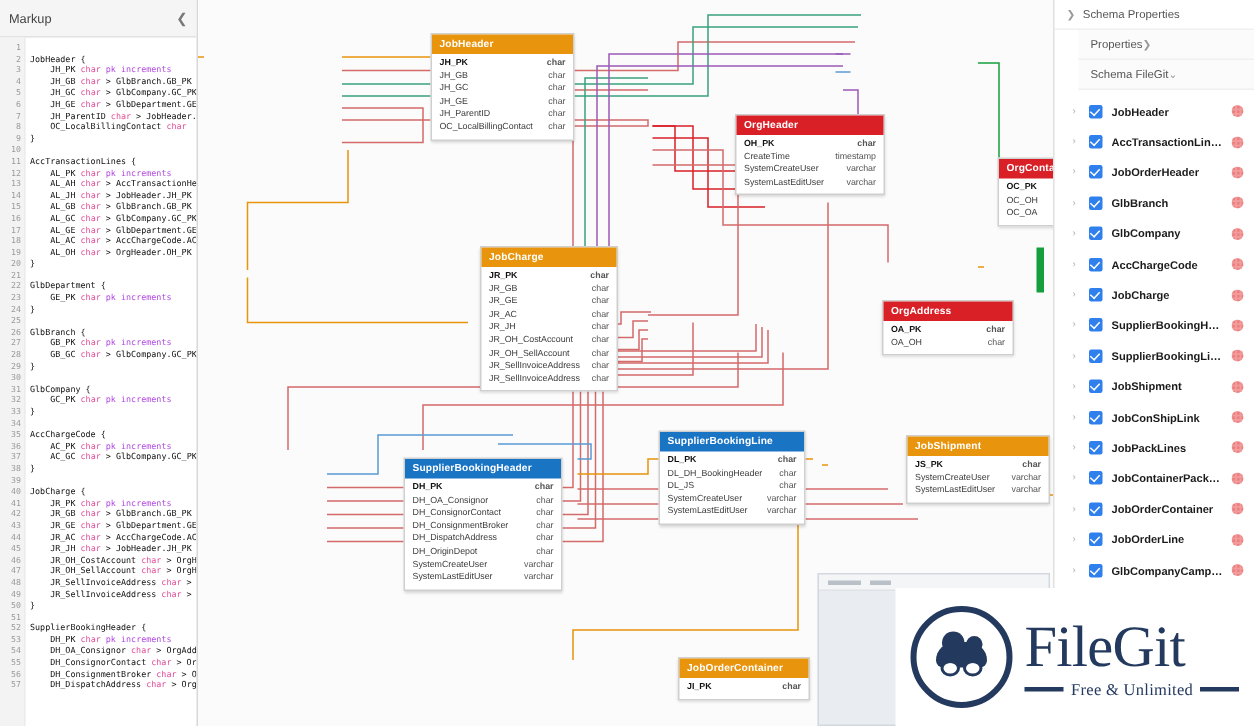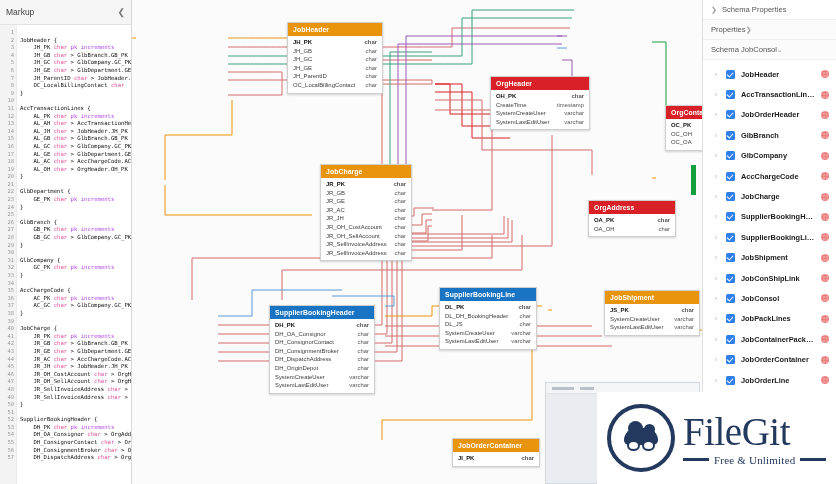--- a/index.html
+++ b/index.html
@@ -60,21 +60,21 @@
   #sidebar {
     width:134px; flex:0 0 134px; background:#ffffff; border-left:1px solid #e0e0e0;
     height:484px; overflow:hidden; position:relative;
   }
   .sb-sec {
     height:20px; display:flex; align-items:center; padding:0 8px;
     font-size:7.6px; color:#555; border-bottom:1px solid #f0f0f0; justify-content:flex-start;
   }
   .sb-sec .lft { display:flex; align-items:center; gap:5px; }
   .sb-sec .arr { font-size:7px; color:#999; }
-  .sb-sec.shaded { background:#fbfbfb; }
+  .sb-sec.shaded { background:#fbfbfb;margin-left:16px; }
   #sb-list { padding-top:4px; }
   .sb-item {
     display:flex; align-items:center; height:20.4px; padding:0 7px 0 12px; gap:6px;
   }
   .sb-item .car { font-size:6.5px; color:#aaa; width:5px; }
   .sb-item .cb {
     width:9px; height:9px; flex:0 0 9px; border-radius:1.5px; background:#2f80ed;
     position:relative;
   }
   .sb-item .cb:after {
@@ -551,21 +551,21 @@
       </span>
     </div>
     <div class="sb-sec shaded">
       <span class="lft">
         <span>Properties</span>
       </span>
       <span class="arr">❯</span>
     </div>
     <div class="sb-sec shaded">
       <span class="lft">
-        <span>Schema JobConsol</span>
+        <span>Schema FileGit</span>
       </span>
       <span class="arr">⌄</span>
     </div>
     <div id="sb-list">
         <div class="sb-item">
           <span class="car">›</span>
           <span class="cb"></span>
           <span class="lbl">JobHeader</span>
           <span class="dot"></span>
         </div>
@@ -620,26 +620,20 @@
         <div class="sb-item">
           <span class="car">›</span>
           <span class="cb"></span>
           <span class="lbl">JobShipment</span>
           <span class="dot"></span>
         </div>
         <div class="sb-item">
           <span class="car">›</span>
           <span class="cb"></span>
           <span class="lbl">JobConShipLink</span>
-          <span class="dot"></span>
-        </div>
-        <div class="sb-item">
-          <span class="car">›</span>
-          <span class="cb"></span>
-          <span class="lbl">JobConsol</span>
           <span class="dot"></span>
         </div>
         <div class="sb-item">
           <span class="car">›</span>
           <span class="cb"></span>
           <span class="lbl">JobPackLines</span>
           <span class="dot"></span>
         </div>
         <div class="sb-item">
           <span class="car">›</span>

